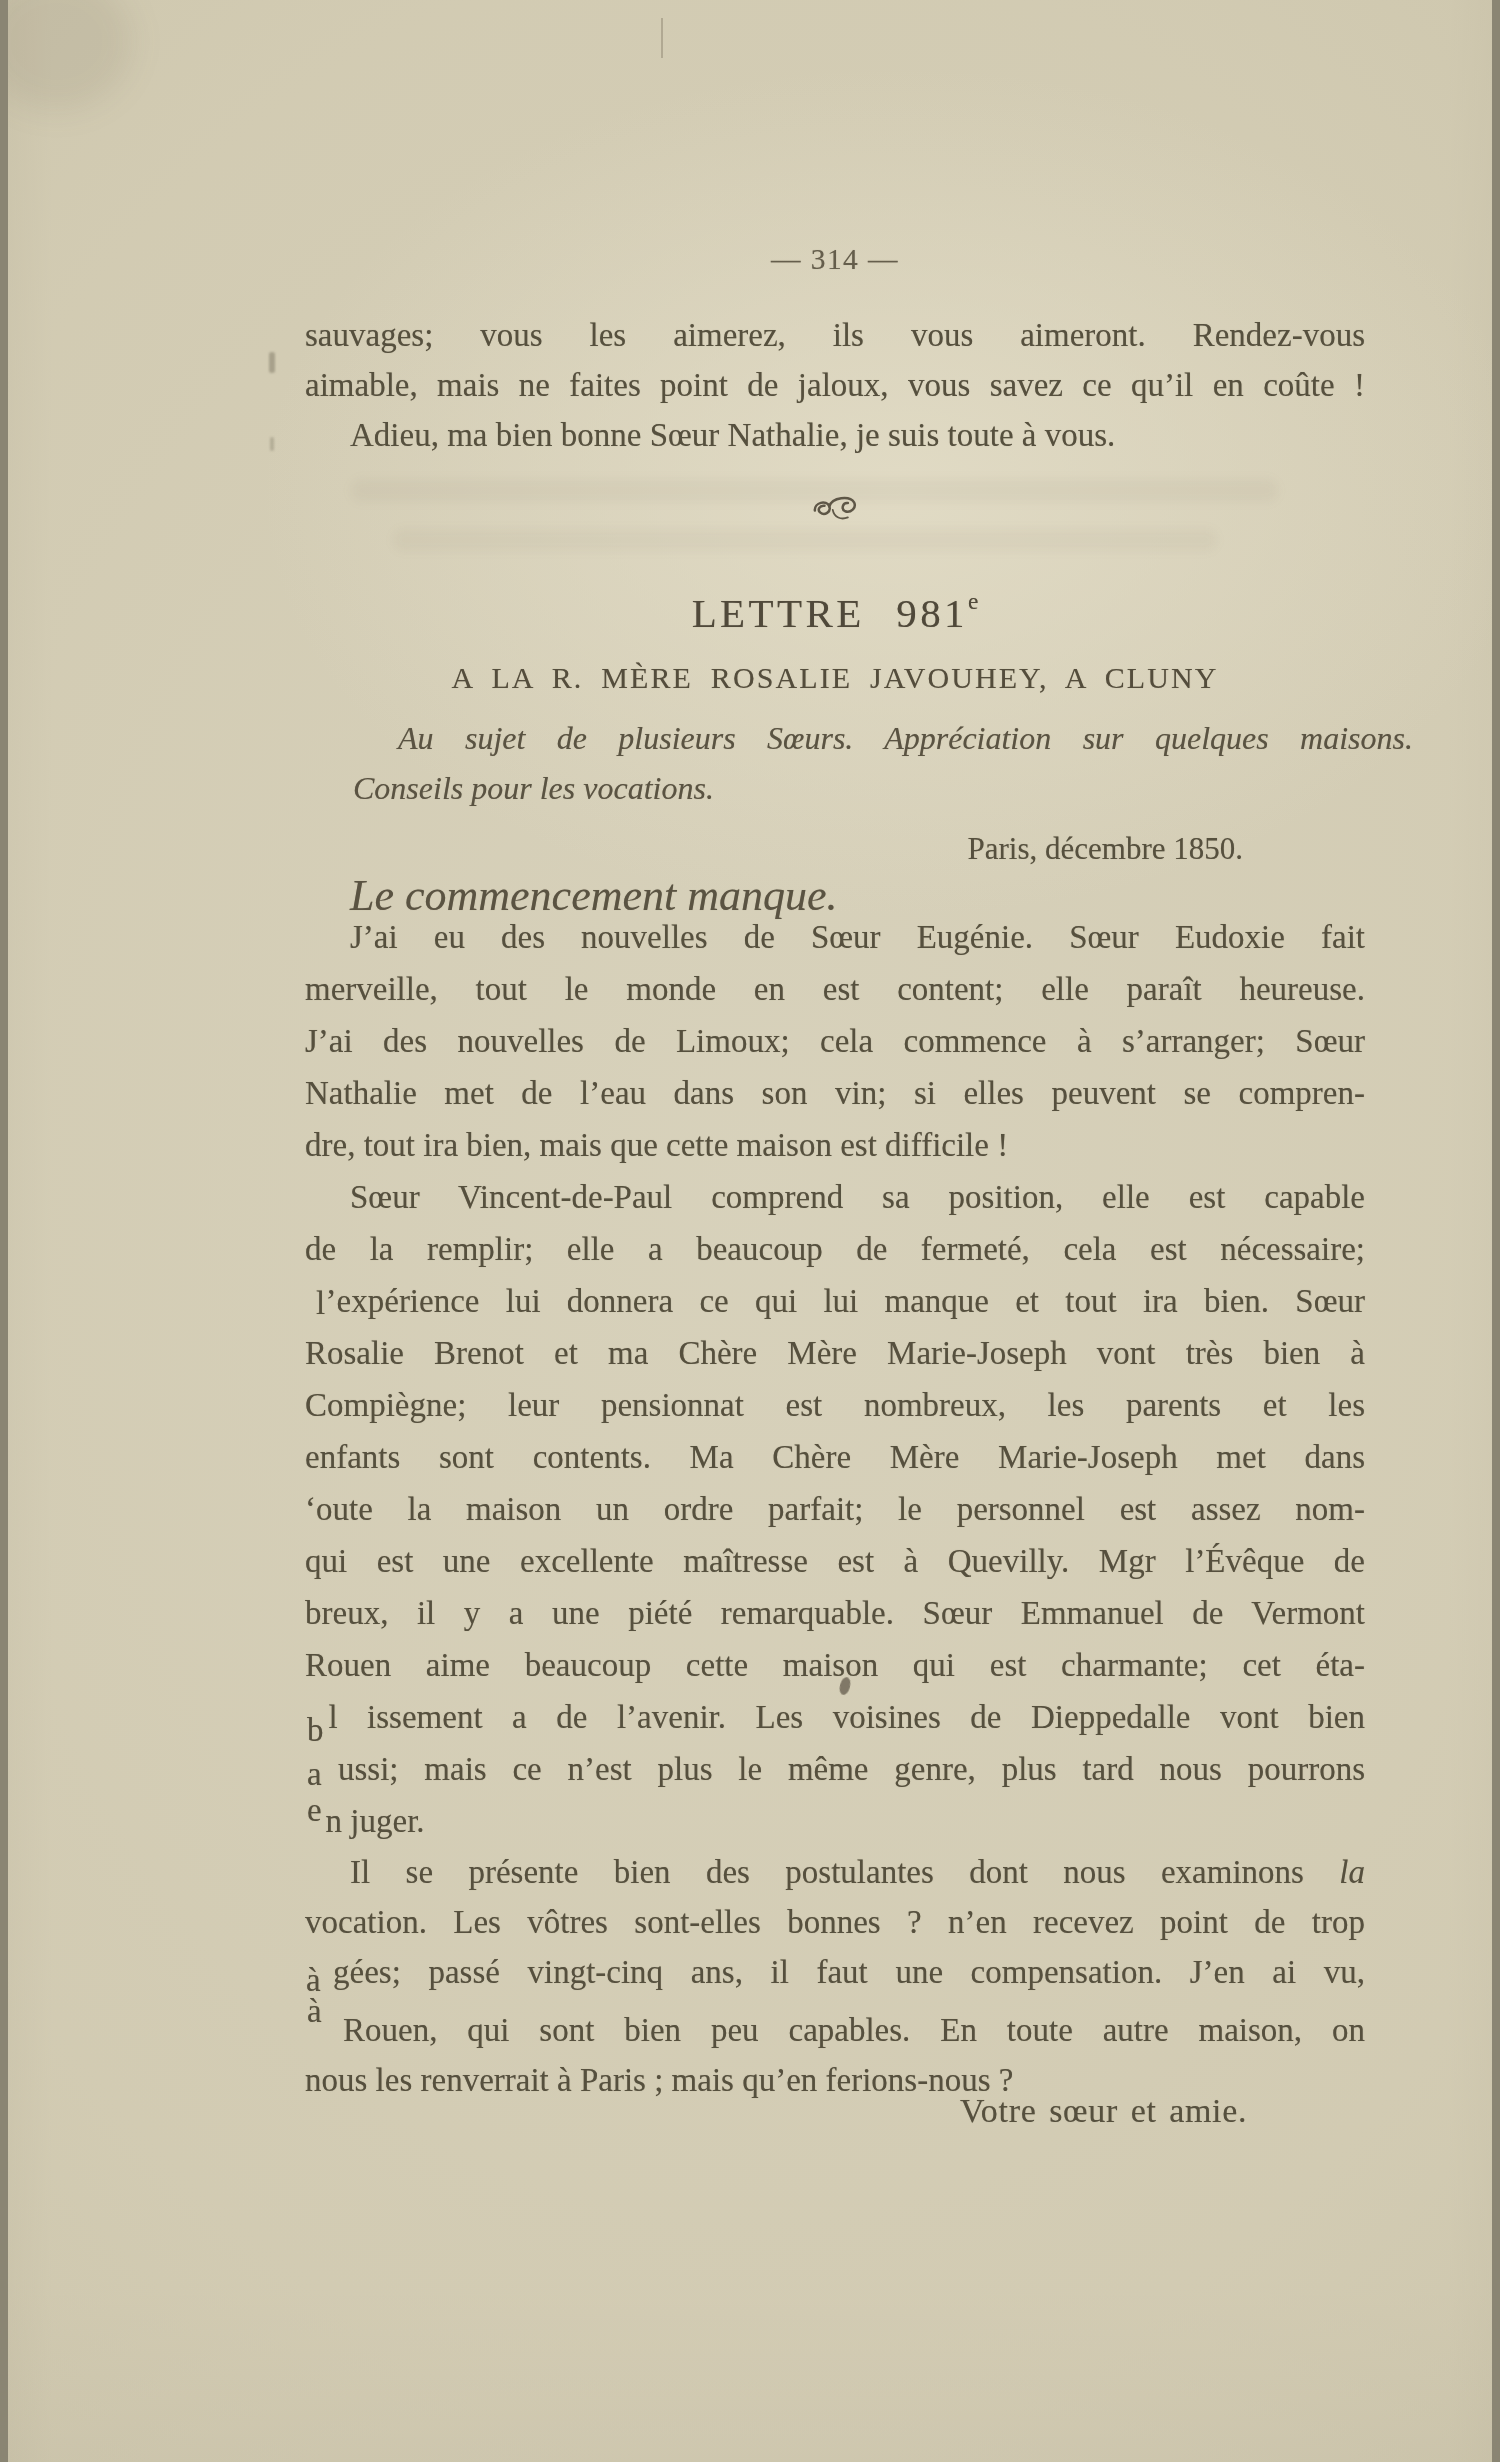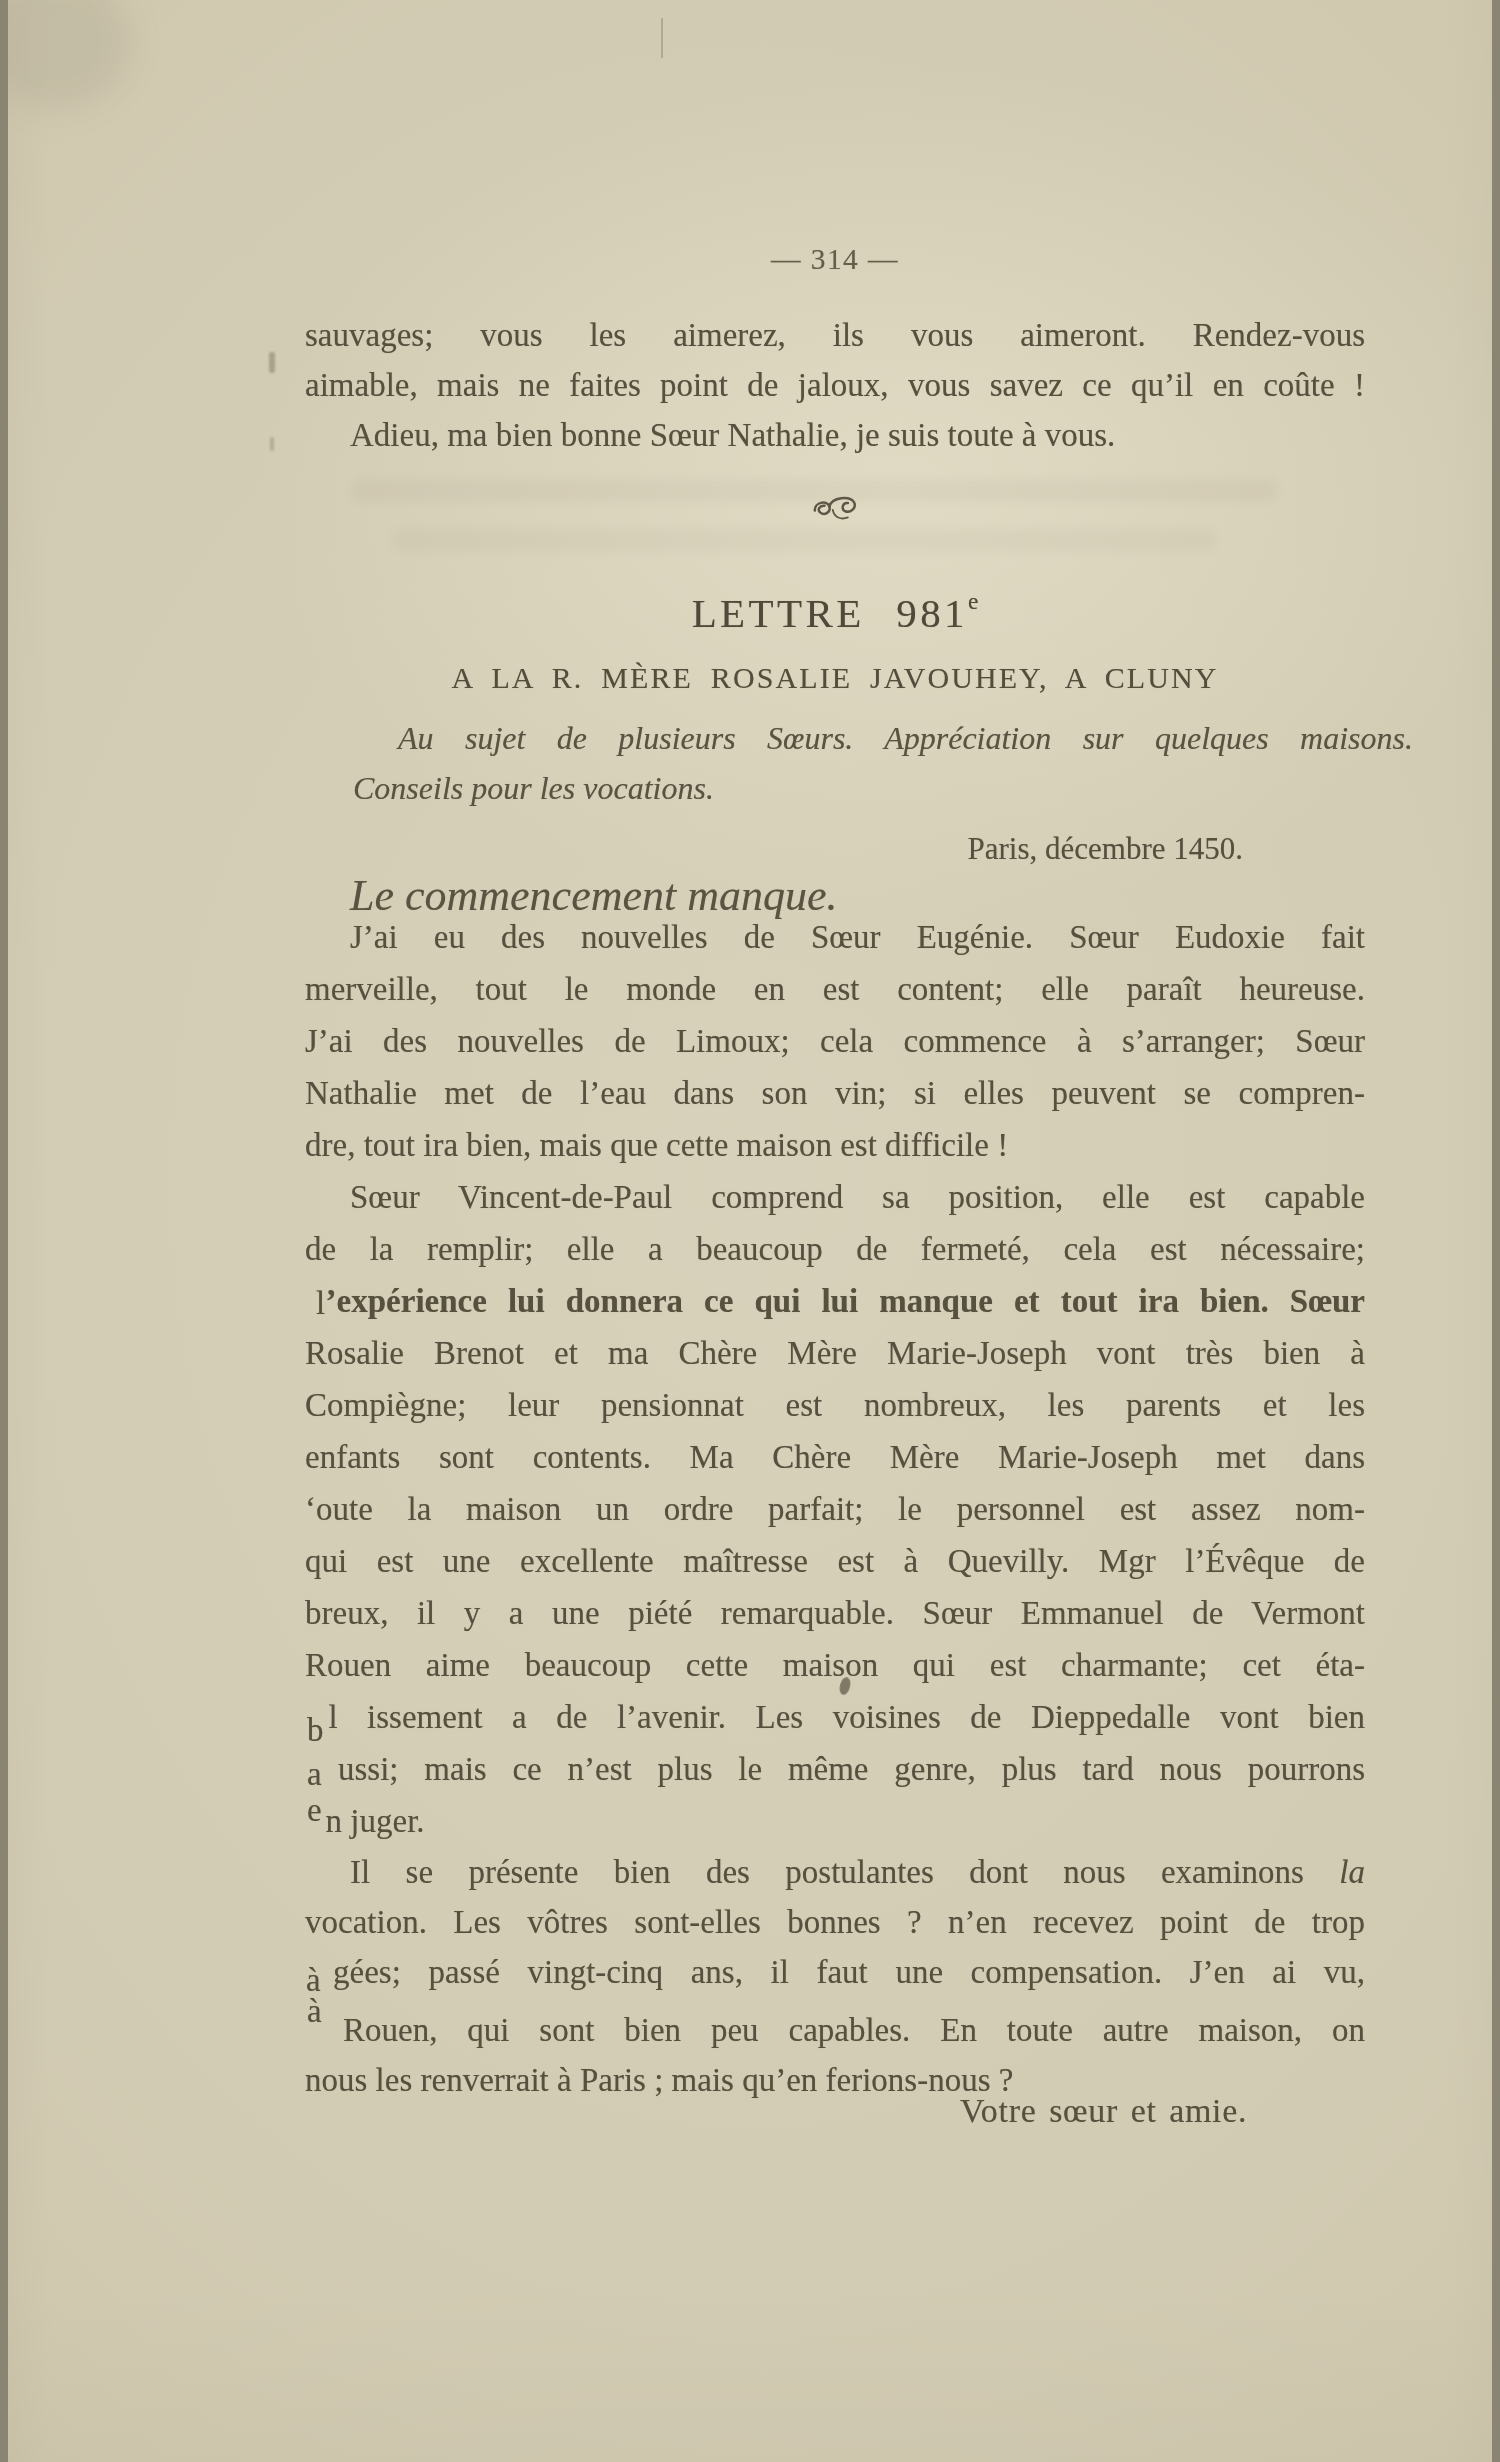--- a/index.html
+++ b/index.html
@@ -117,36 +117,36 @@
 
   <div class="txt" id="letter-title"><span>LETTRE 981</span><sup>e</sup></div>
 
   <div class="txt" id="letter-addressee">A LA R. MÈRE ROSALIE JAVOUHEY, A CLUNY</div>
 
   <div class="txt" id="letter-summary">
       <div class="line just" style="text-indent: 45px;">Au sujet de plusieurs Sœurs. Appréciation sur quelques maisons.</div>
       <div class="line">Conseils pour les vocations.</div>
     </div>
 
-  <div class="txt" id="letter-date">Paris, décembre 1450.</div>
+  <div class="txt" id="letter-date">Paris, décembre 1850.</div>
 
   <div class="txt" id="letter-note">Le commencement manque.</div>
 
   <div class="txt" id="body-text">
       <div class="para p1">
         <div class="line just" style="text-indent: 45px;">J’ai eu des nouvelles de Sœur Eugénie. Sœur Eudoxie fait</div>
         <div class="line just">merveille, tout le monde en est content; elle paraît heureuse.</div>
         <div class="line just">J’ai des nouvelles de Limoux; cela commence à s’arranger; Sœur</div>
         <div class="line just">Nathalie met de l’eau dans son vin; si elles peuvent se compren-</div>
         <div class="line">dre, tout ira bien, mais que cette maison est difficile !</div>
       </div>
       <div class="para p2">
         <div class="line just" style="text-indent: 45px;">Sœur Vincent-de-Paul comprend sa position, elle est capable</div>
         <div class="line just">de la remplir; elle a beaucoup de fermeté, cela est nécessaire;</div>
-        <div class="line just" style="text-indent: 20.6px; font-weight: bold;">’expérience lui donnera ce qui lui manque et tout ira bien. Sœur</div>
+        <div class="line just" style="text-indent: 20.6px;">’expérience lui donnera ce qui lui manque et tout ira bien. Sœur</div>
         <div class="line just">Rosalie Brenot et ma Chère Mère Marie-Joseph vont très bien à</div>
         <div class="line just">Compiègne; leur pensionnat est nombreux, les parents et les</div>
         <div class="line just">enfants sont contents. Ma Chère Mère Marie-Joseph met dans</div>
         <div class="line just">‘oute la maison un ordre parfait; le personnel est assez nom-</div>
         <div class="line just">qui est une excellente maîtresse est à Quevilly. Mgr l’Évêque de</div>
         <div class="line just">breux, il y a une piété remarquable. Sœur Emmanuel de Vermont</div>
         <div class="line just">Rouen aime beaucoup cette maison qui est charmante; cet éta-</div>
         <div class="line just" style="text-indent: 23.4px;">l issement a de l’avenir. Les voisines de Dieppedalle vont bien</div>
         <div class="line just" style="text-indent: 33px;">ussi; mais ce n’est plus le même genre, plus tard nous pourrons</div>
         <div class="line" style="text-indent: 20.6px;">n juger.</div>

